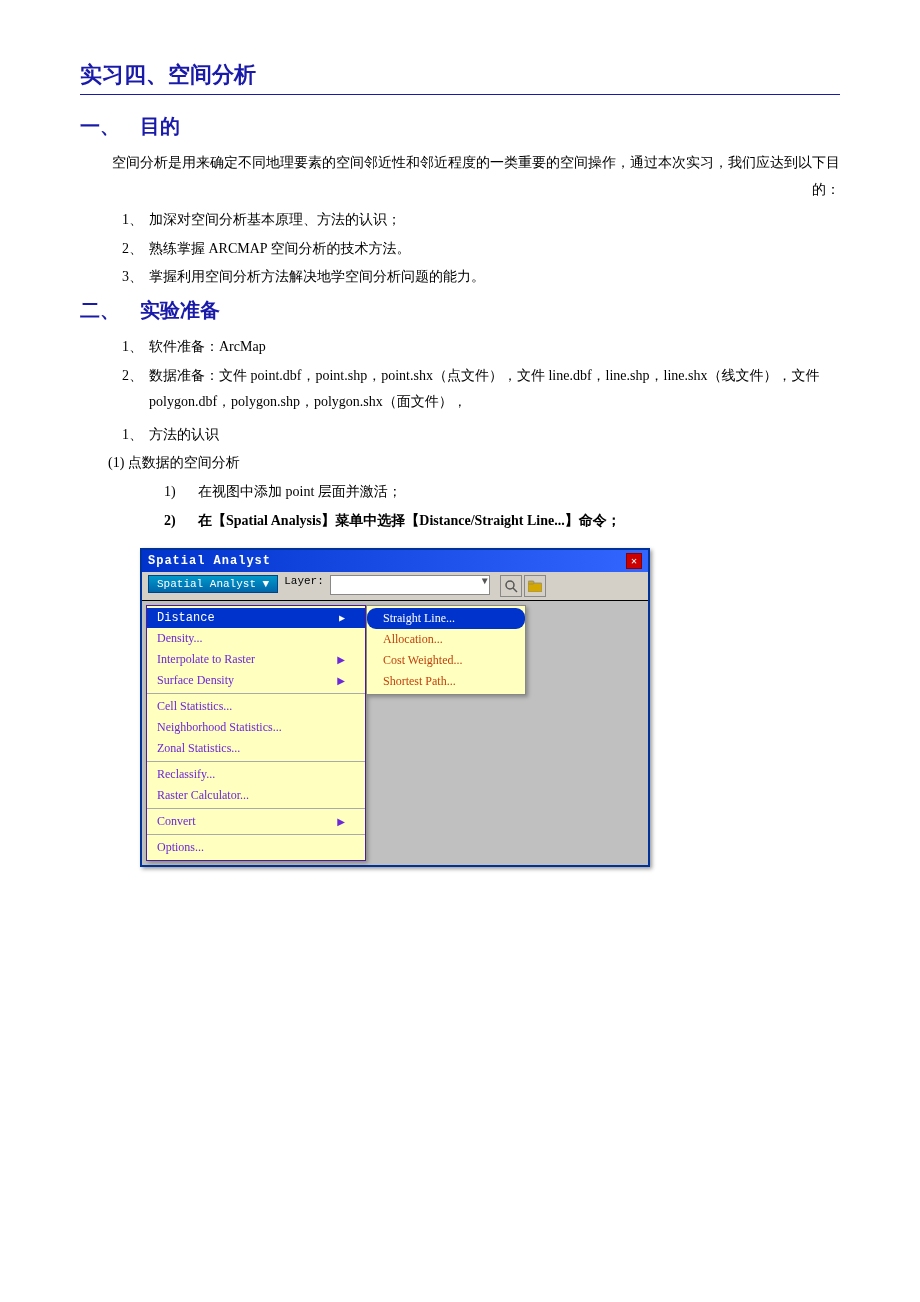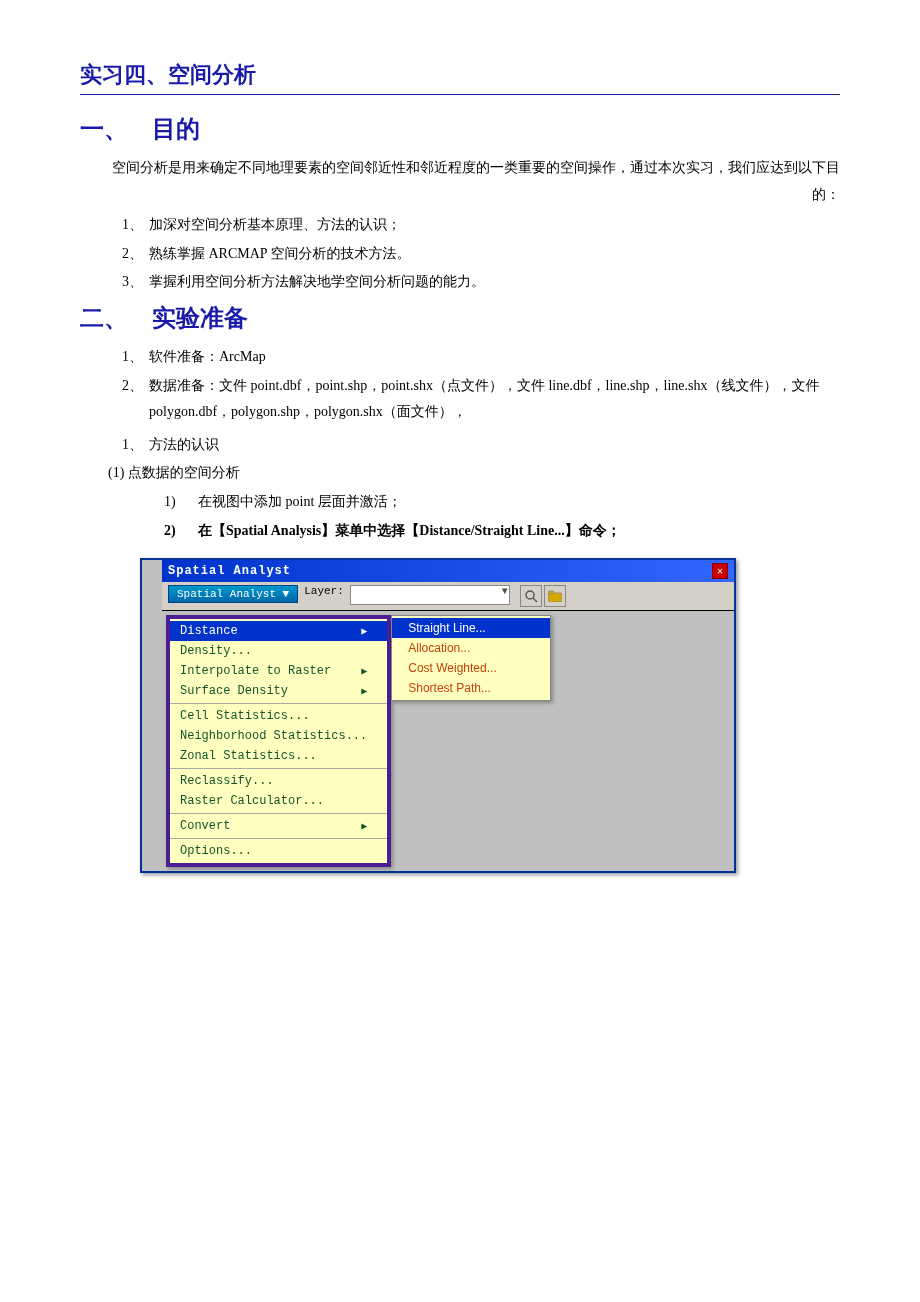--- a/index.html
+++ b/index.html
@@ -16,21 +16,21 @@
     .page-title {
       font-size: 22px;
       font-weight: bold;
       color: #1a1aaa;
       border-bottom: 1px solid #1a1aaa;
       padding-bottom: 4px;
       margin-bottom: 18px;
     }
 
     .section-title {
-      font-size: 24px;
+      font-size: 20px;
       font-weight: bold;
       color: #1a1aaa;
       margin-bottom: 10px;
       margin-top: 3px;
     }
 
     .section-content {
       margin-left: 2em;
       line-height: 1.9;
       margin-bottom: 6px;
@@ -73,22 +73,21 @@
 
     
     .arcgis-window {
       margin-top: 12px;
       display: inline-block;
       border: 2px solid #003399;
       background: #c0c0c0;
       font-family: "Courier New", monospace;
       font-size: 12px;
       box-shadow: 2px 2px 4px rgba(0,0,0,0.4);
-      width: 596px;
-      padding-left: 20px;
+      width: 510px;
     }
 
     .arcgis-titlebar {
       background: linear-gradient(to right, #0033cc, #3366ff);
       color: #ffffff;
       padding: 3px 6px;
       font-size: 12px;
       font-family: "Courier New", monospace;
       display: flex;
       justify-content: space-between;
@@ -162,21 +161,21 @@
       border: 1px solid #888;
       display: flex;
       align-items: center;
       justify-content: center;
       cursor: pointer;
       font-size: 12px;
     }
 
     .arcgis-main-menu {
       background: #ffffc0;
-      border: 4px solid #4c1d95;
+      border: 1px solid #4c1d95;
       min-width: 220px;
       padding: 2px 0;
       box-shadow: 2px 2px 4px rgba(0,0,0,0.3);
     }
 
     .menu-item {
       padding: 3px 20px 3px 10px;
       font-size: 12px;
       font-family: "Courier New", monospace;
       cursor: pointer;
@@ -186,44 +185,46 @@
       white-space: nowrap;
     }
 
     .menu-item.highlighted {
       background: #0033cc;
       color: white;
     }
 
     .menu-item.normal {
       background: #ffffc0;
-      color: #14532d;
+      color: #6d28d9;
+      font-family: Liberation Serif, serif;
     }
 
     .menu-arrow {
       margin-left: 10px;
       font-size: 10px;
     }
 
     .arcgis-submenu {
       background: #ffffc0;
       border: 1px solid #888;
       min-width: 160px;
       padding: 2px 0;
       box-shadow: 2px 2px 4px rgba(0,0,0,0.3);
       margin-left: 0px;
       margin-top: 0px;
     }
 
     .submenu-item {
       padding: 3px 16px;
       font-size: 12px;
-      font-family: Liberation Sans, sans-serif;
+      font-family: Liberation Serif, serif;
       cursor: pointer;
       white-space: nowrap;
+      border-radius: 9px;
     }
 
     .submenu-item.highlighted {
       background: #0033cc;
       color: white;
     }
 
     .submenu-item.normal {
       background: #ffffc0;
       color: #c2410c;

